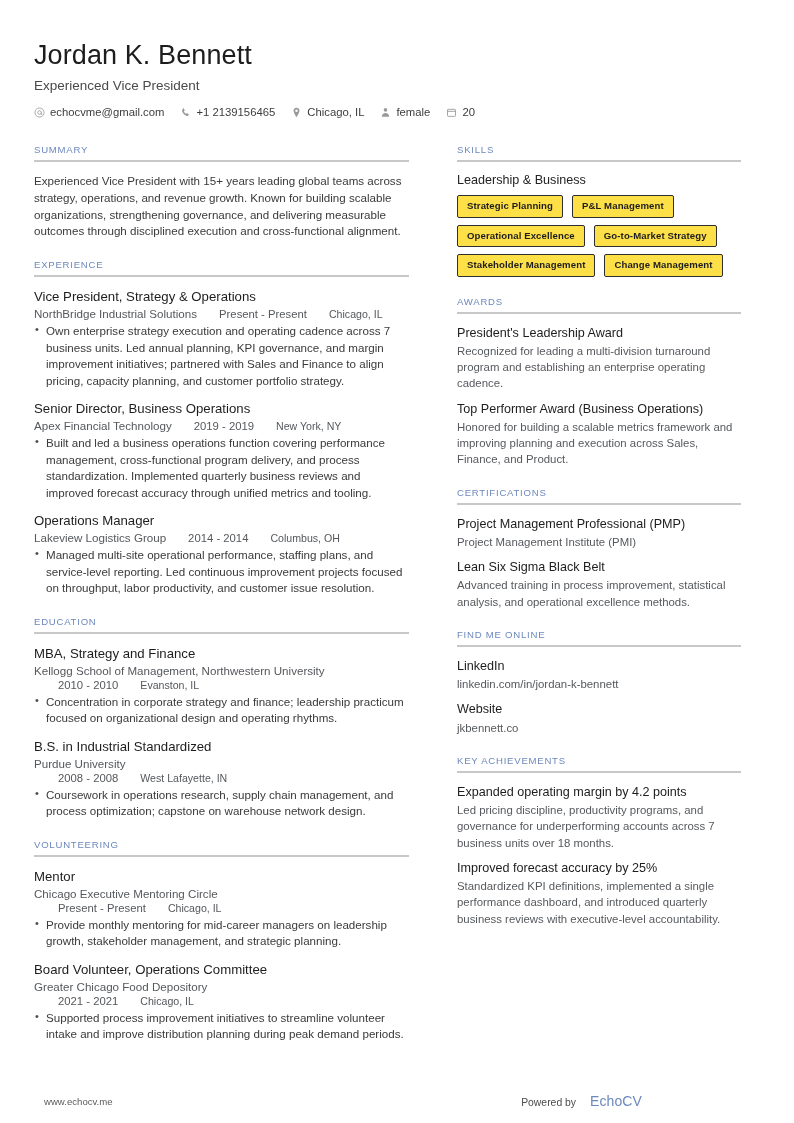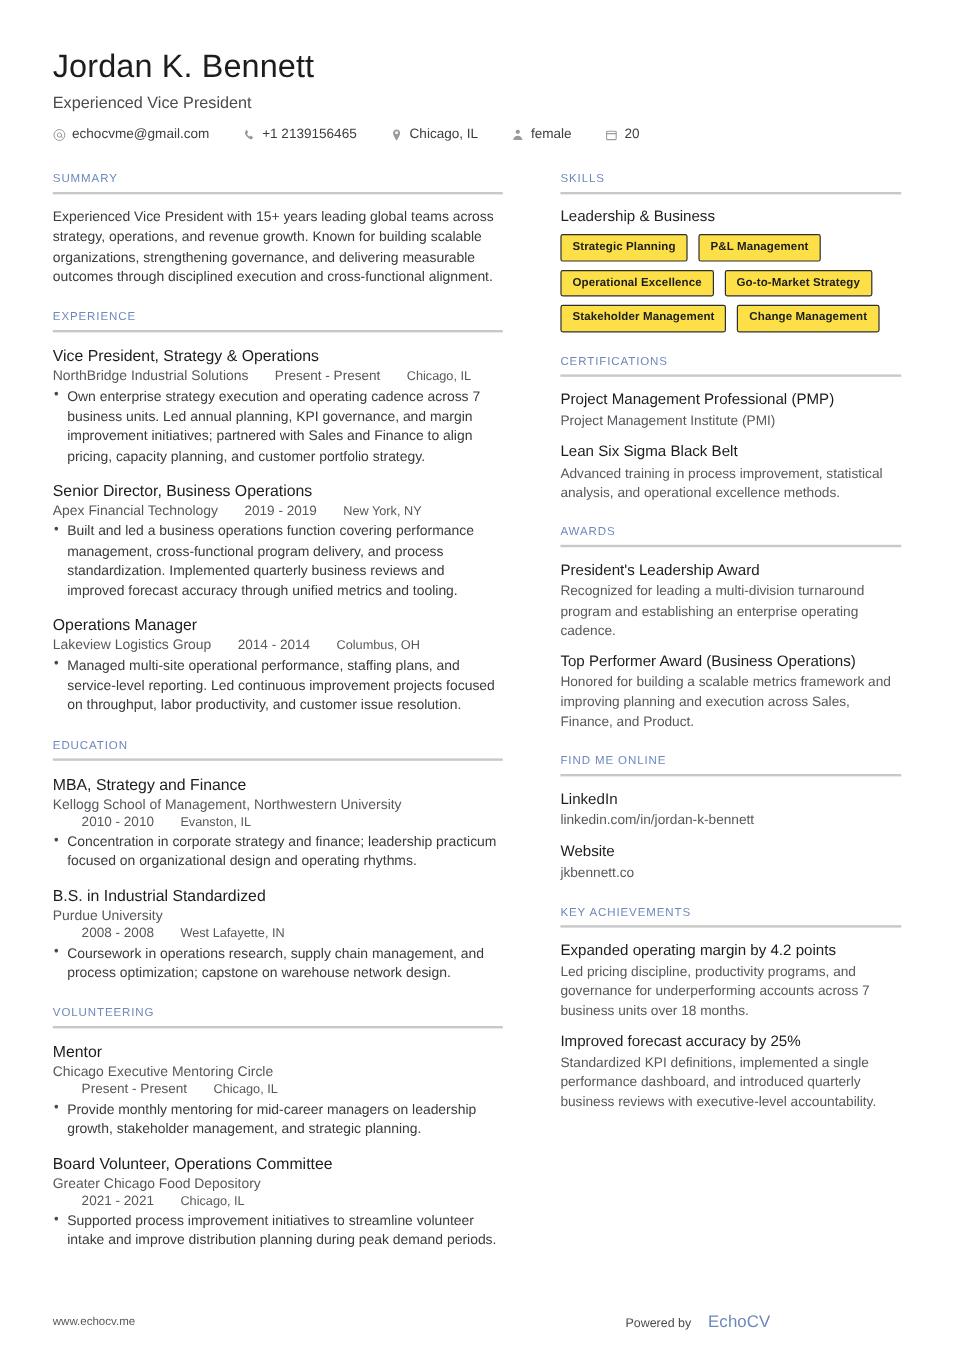--- a/index.html
+++ b/index.html
@@ -4,29 +4,29 @@
 <style>
   * { box-sizing: border-box; }
   html, body { margin:0; padding:0; }
   body {
     width:794px; height:1123px;
     background:#ffffff;
     font-family:"Liberation Sans", sans-serif;
     color:#2b2b2b;
     -webkit-font-smoothing:antialiased;
   }
-  .page { width:682px; height:1123px; position:relative; padding:40px 40px 0 44px; }
+  .page { width:682px; height:1123px; position:relative; padding:40px 40px 0 34px; }
 
   
   .name {
     font-size:27px; font-weight:400; letter-spacing:.1px;
     color:#1d1d1d; margin:0 0 7px 0; line-height:1.15;
   }
   .headline { font-size:13.5px; color:#4a4a4a; margin:0 0 13px 0; font-weight:400; }
-  .contact-row { display:flex; align-items:flex-start; gap:28px; flex-wrap:wrap; }
+  .contact-row { display:flex; align-items:flex-start; gap:16px; flex-wrap:wrap; }
   .contact-item { display:flex; align-items:center; gap:5px; font-size:11.3px; color:#3d3d3d; }
   .contact-item svg { display:block; }
   .ci-icon { width:11px; height:11px; flex:0 0 11px; color:#9a9a9a; }
 
   
   .cols { display:flex; gap:48px; margin-top:26px; align-items:flex-start; }
   .col-left { width:375px; flex:0 0 375px; }
   .col-right { width:284px; flex:0 0 284px; }
 
   
@@ -265,45 +265,45 @@
             <span class="tag">Strategic Planning</span>
             <span class="tag">P&amp;L Management</span>
             <span class="tag">Operational Excellence</span>
             <span class="tag">Go-to-Market Strategy</span>
             <span class="tag">Stakeholder Management</span>
             <span class="tag">Change Management</span>
           </div>
       </div>
 
       <div class="section">
+        <div class="sec-title">AWARDS</div>
+        <div class="sec-rule"></div>
+        <div id="awards-list">
+            <div class="r-entry">
+              <div class="r-title">President's Leadership Award</div>
+              <div class="r-sub">Recognized for leading a multi-division turnaround program and establishing an enterprise operating cadence.</div>
+            </div>
+            <div class="r-entry">
+              <div class="r-title">Top Performer Award (Business Operations)</div>
+              <div class="r-sub">Honored for building a scalable metrics framework and improving planning and execution across Sales, Finance, and Product.</div>
+            </div>
+          </div>
+      </div>
+
+      <div class="section">
         <div class="sec-title">CERTIFICATIONS</div>
         <div class="sec-rule"></div>
         <div id="certifications-list">
             <div class="r-entry">
               <div class="r-title">Project Management Professional (PMP)</div>
               <div class="r-sub">Project Management Institute (PMI)</div>
             </div>
             <div class="r-entry">
               <div class="r-title">Lean Six Sigma Black Belt</div>
               <div class="r-sub">Advanced training in process improvement, statistical analysis, and operational excellence methods.</div>
-            </div>
-          </div>
-      </div>
-
-      <div class="section">
-        <div class="sec-title">AWARDS</div>
-        <div class="sec-rule"></div>
-        <div id="awards-list">
-            <div class="r-entry">
-              <div class="r-title">President's Leadership Award</div>
-              <div class="r-sub">Recognized for leading a multi-division turnaround program and establishing an enterprise operating cadence.</div>
-            </div>
-            <div class="r-entry">
-              <div class="r-title">Top Performer Award (Business Operations)</div>
-              <div class="r-sub">Honored for building a scalable metrics framework and improving planning and execution across Sales, Finance, and Product.</div>
             </div>
           </div>
       </div>
 
       <div class="section">
         <div class="sec-title">FIND ME ONLINE</div>
         <div class="sec-rule"></div>
         <div id="online-list">
             <div class="r-entry">
               <div class="r-title">LinkedIn</div>

